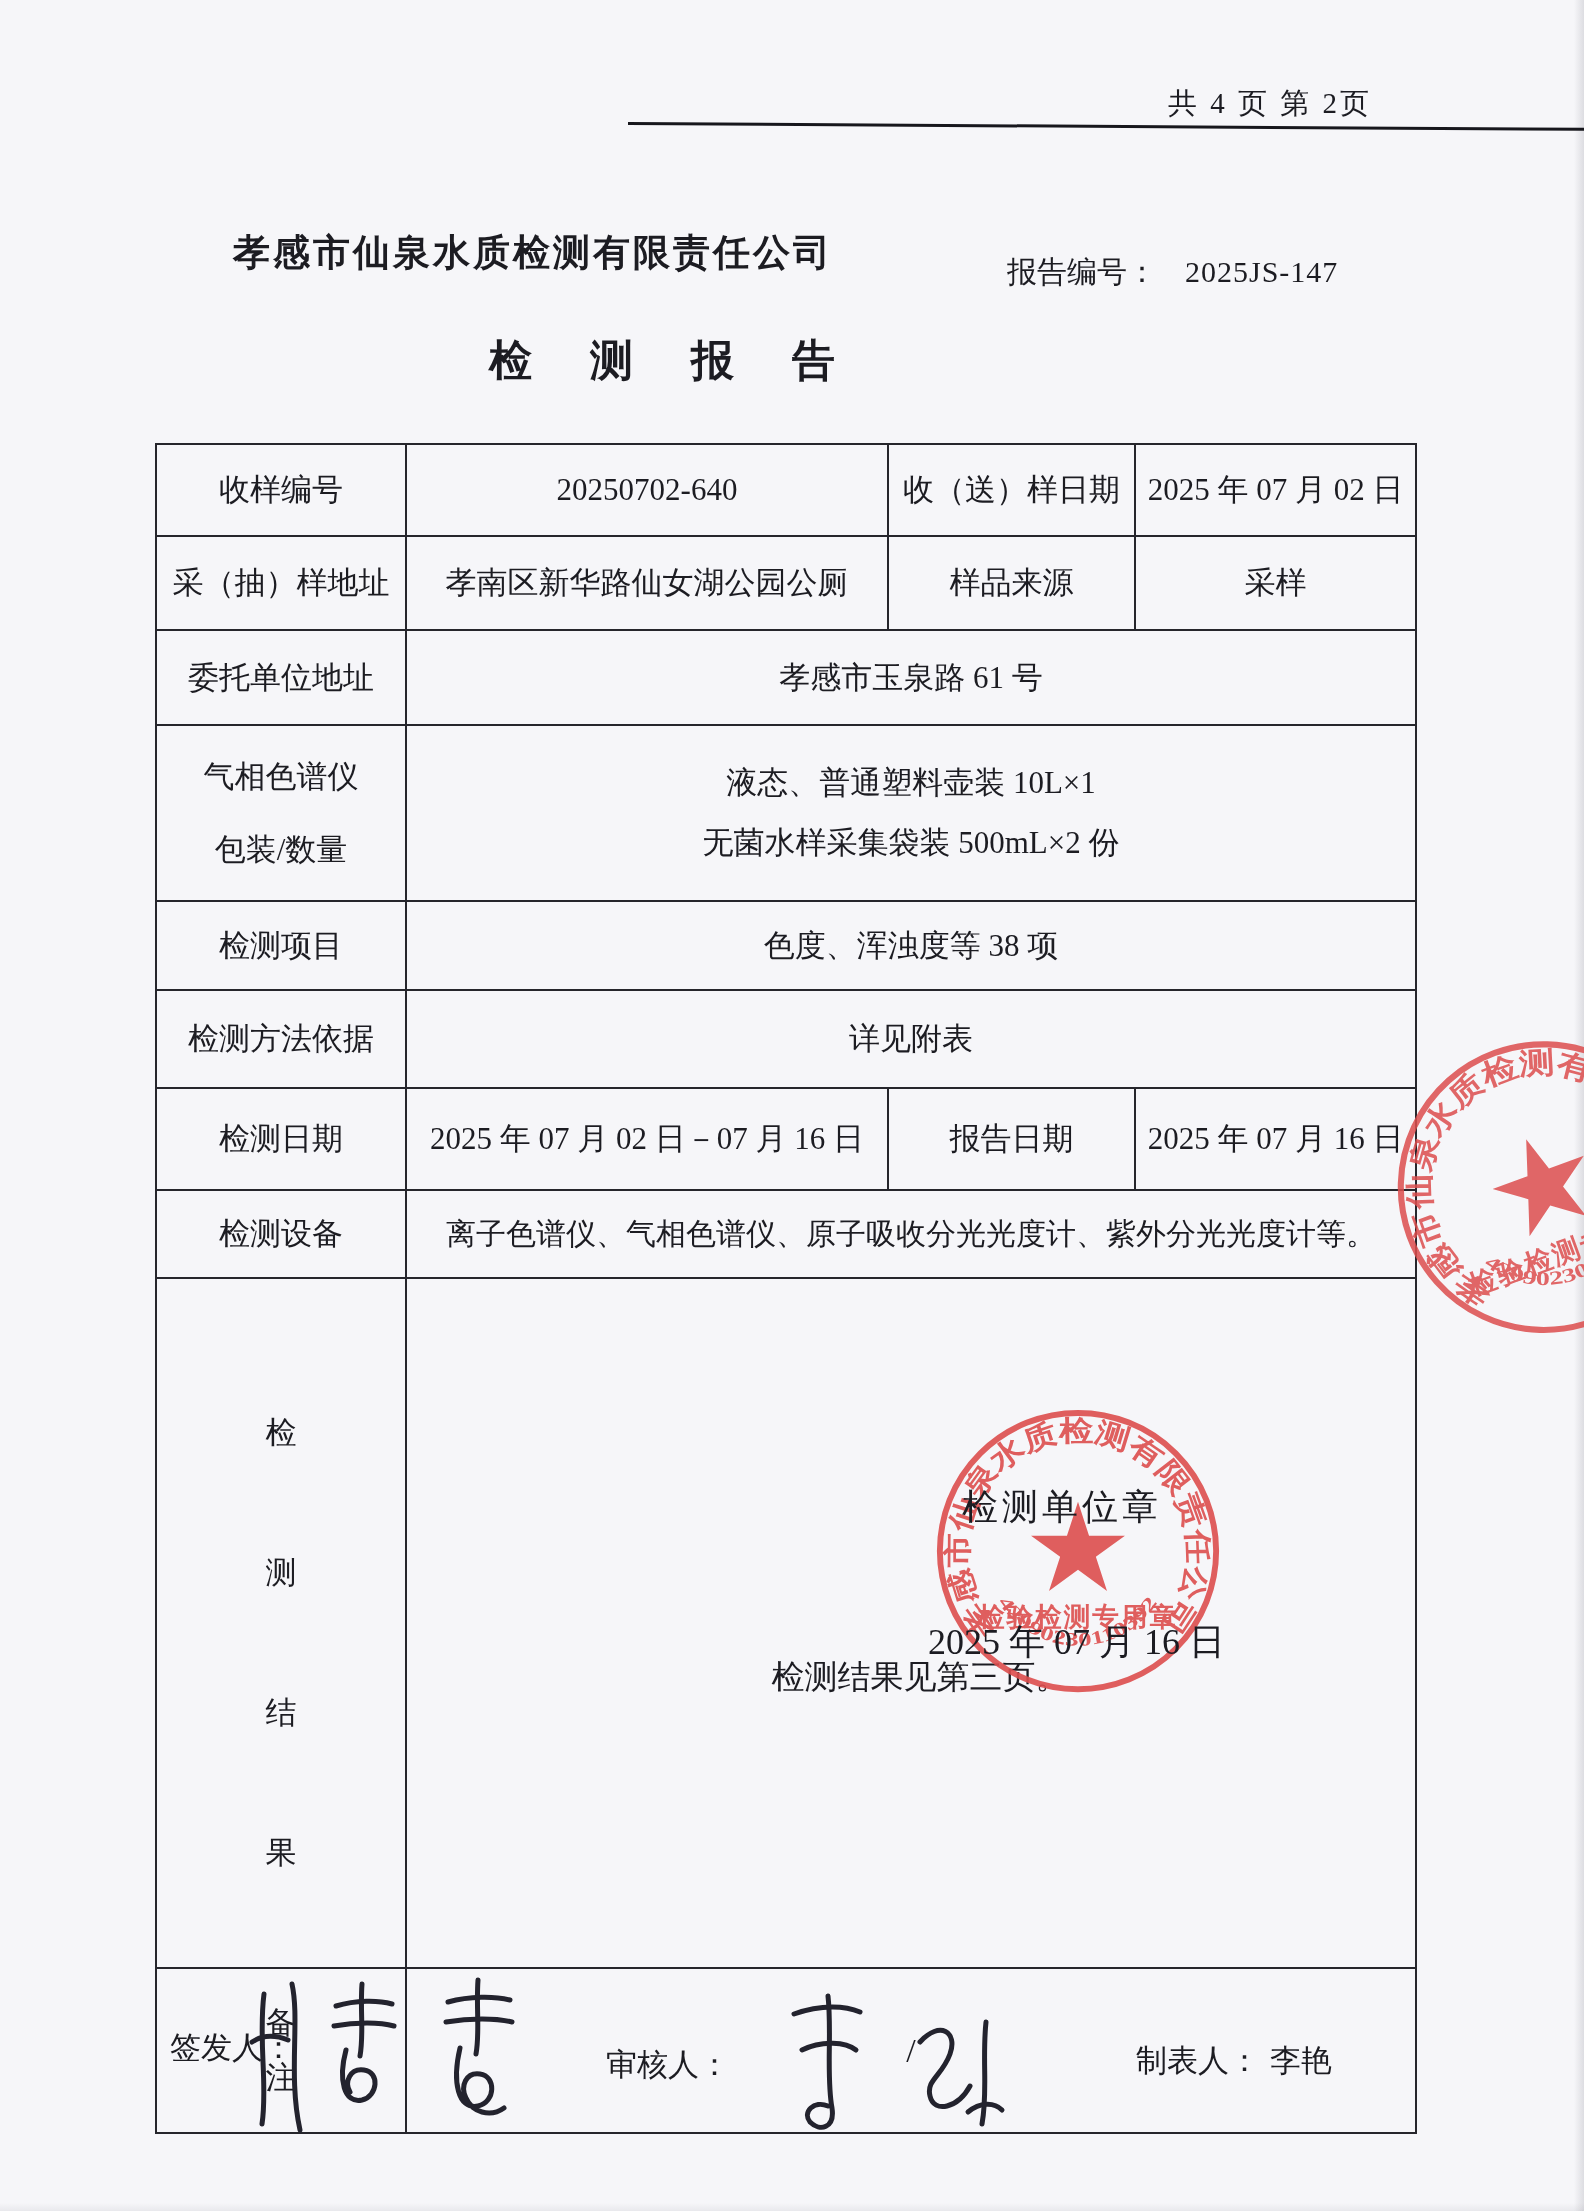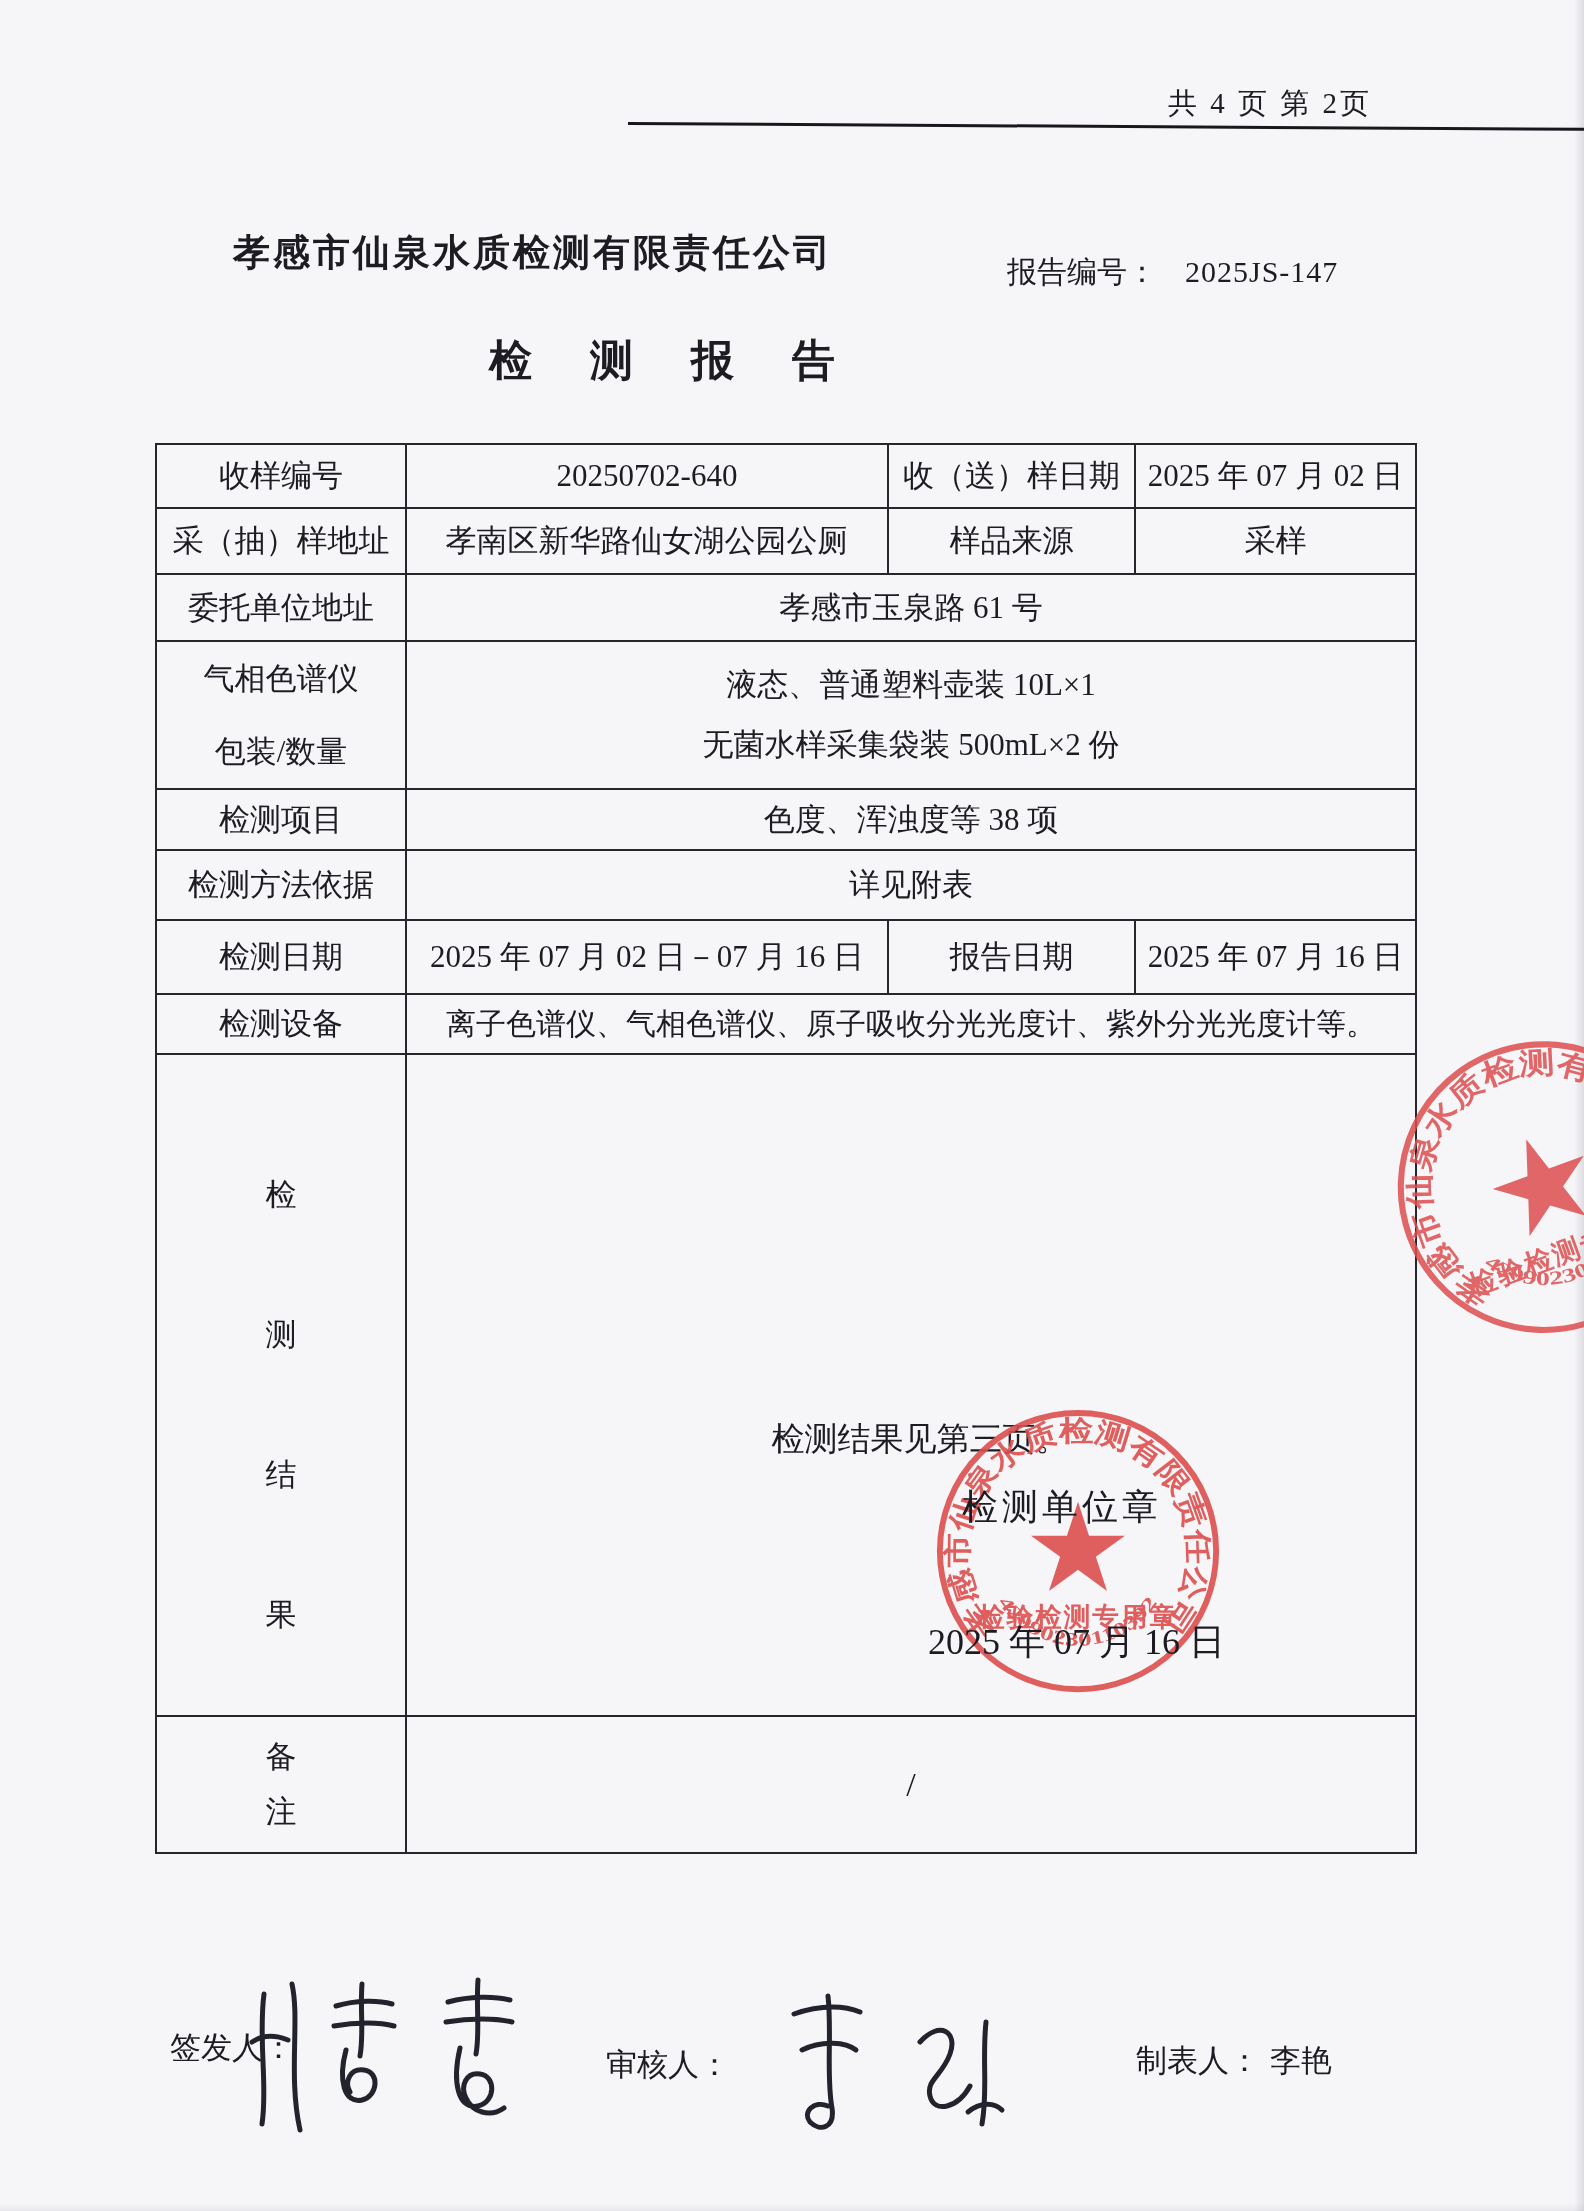--- a/index.html
+++ b/index.html
@@ -21,21 +21,21 @@
   .report-no-line .rn{margin-left:28px;letter-spacing:1px;}
   .title{position:absolute;left:0;top:332px;width:1324px;text-align:center;
     font-size:43px;font-weight:bold;letter-spacing:0.55em;text-indent:0.55em;}
   table.report-table{
     position:absolute;left:155px;top:443px;width:1260px;
     border-collapse:collapse;table-layout:fixed;
     font-size:31px;
   }
   table.report-table td{
     border:2.5px solid #26262c;text-align:center;vertical-align:middle;
-    padding:0 6px;overflow:hidden;
+    padding:14px 6px;overflow:hidden;
   }
   tr.r1 td{height:62px;} tr.r2 td{height:93px;} tr.r3 td{height:64px;}
   tr.r4 td{height:65px;} tr.r5 td{height:146px;} tr.r6 td{height:59px;}
   tr.r7 td{height:68px;} tr.r8 td{height:72px;} tr.r9 td{height:58px;}
   tr.r10 td{height:660px;} tr.r11 td{height:135px;}
   td.chkcell{text-align:left;padding-left:30px;line-height:44px;}
   .chkbox{display:inline-block;width:26px;height:26px;border:2px solid #1c1c22;
     vertical-align:-3px;margin-left:4px;line-height:24px;text-align:center;
     font-size:26px;font-weight:bold;}
   td.vlabel{vertical-align:middle;}

